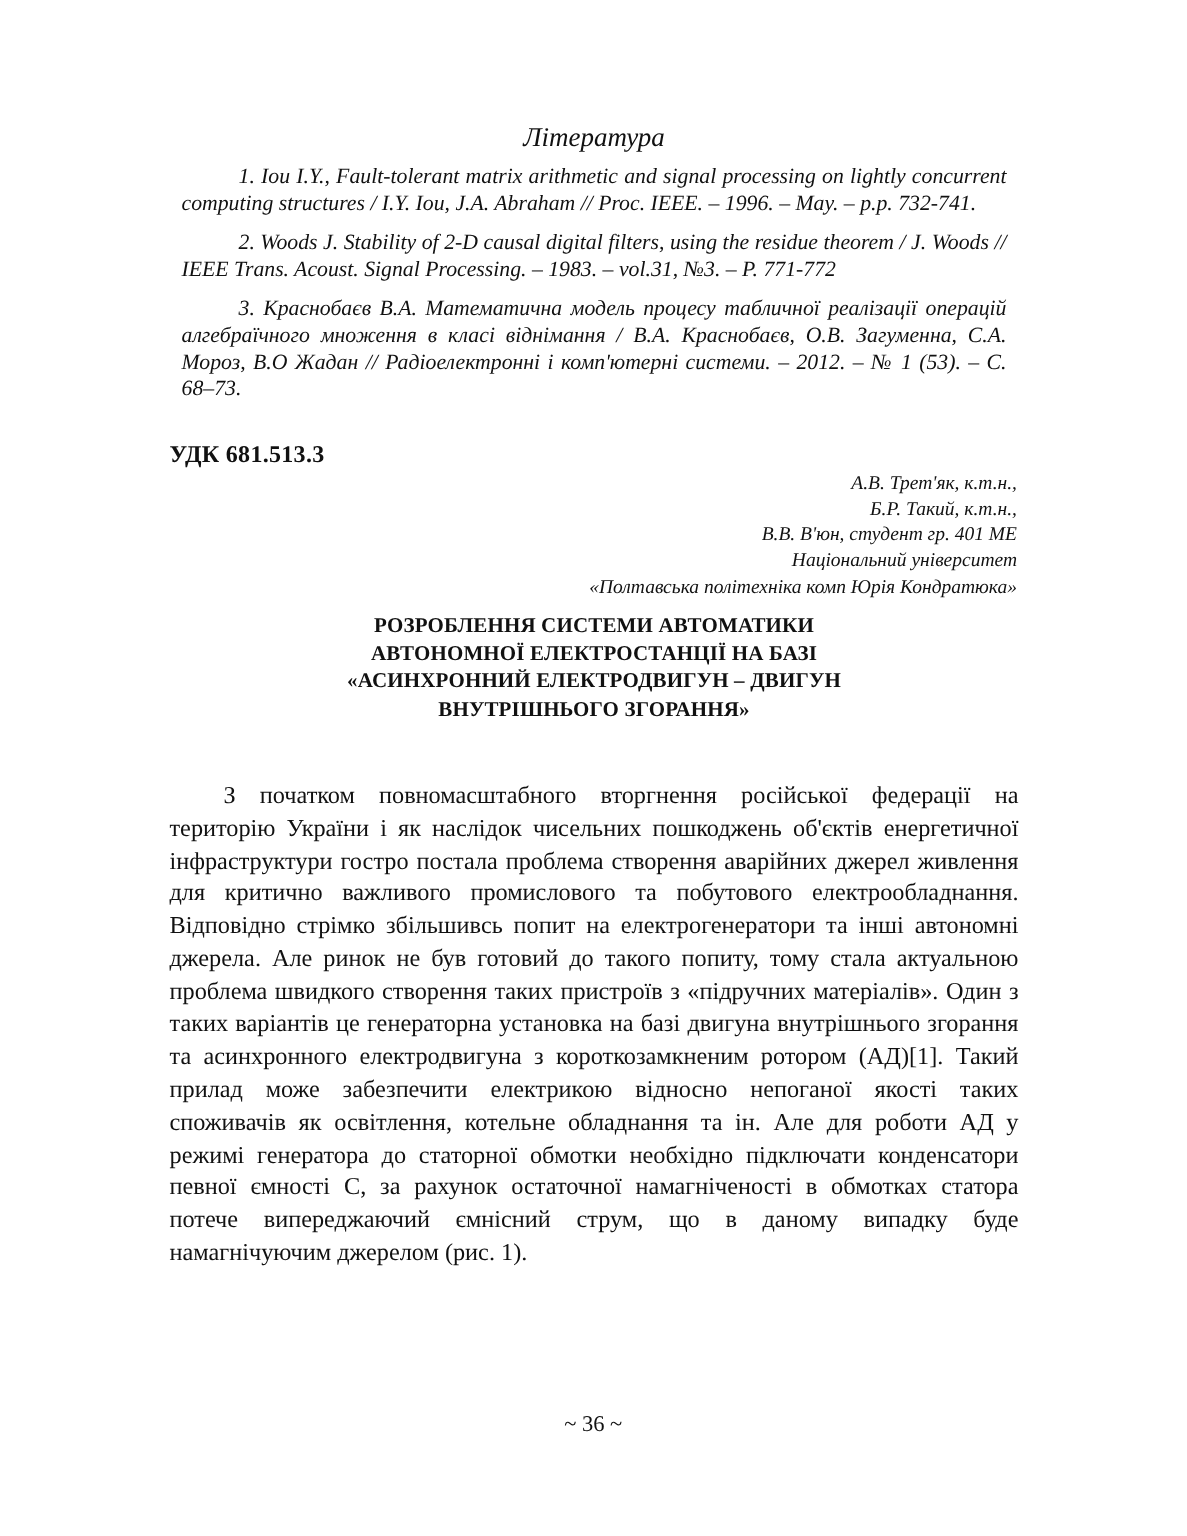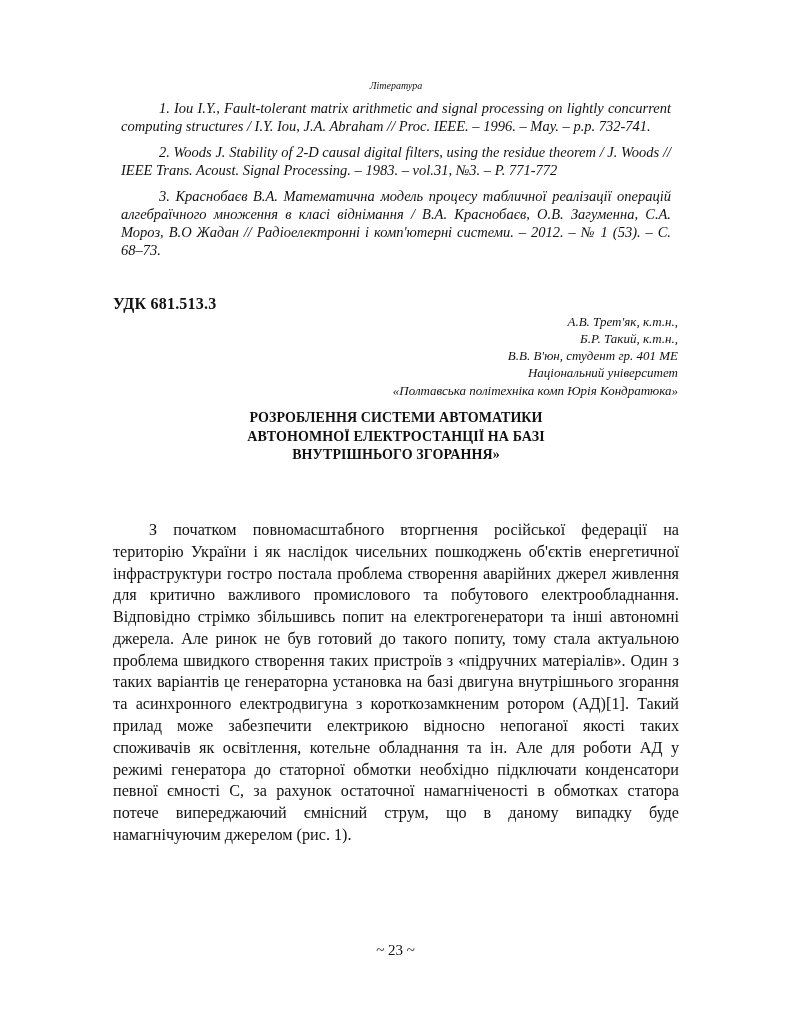--- a/index.html
+++ b/index.html
@@ -30,21 +30,21 @@
     position: absolute;
     left: 113px;
     top: 80px;
     width: 566px;
   }
 
   
   .refs-heading {
     text-align: center;
     font-style: italic;
-    font-size: 10px;
+    font-size: 18px;
     line-height: 1.23;
     margin: 0 0 7px 0;
   }
   .ref-item {
     font-style: italic;
     font-size: 14.5px;
     line-height: 1.235;
     text-align: justify;
     text-indent: 38px;
     margin: 8px;
@@ -140,22 +140,23 @@
     <div>А.В. Трет'як, к.т.н.,</div>
     <div>Б.Р. Такий, к.т.н.,</div>
     <div>В.В. В'юн, студент гр. 401 МЕ</div>
     <div>Національний університет</div>
     <div>«Полтавська політехніка комп Юрія Кондратюка»</div>
   </div>
 
   <div class="title">
     <div>РОЗРОБЛЕННЯ СИСТЕМИ АВТОМАТИКИ</div>
     <div>АВТОНОМНОЇ ЕЛЕКТРОСТАНЦІЇ НА БАЗІ</div>
+    <div>«АСИНХРОННИЙ ЕЛЕКТРОДВИГУН – ДВИГУН</div>
     <div>ВНУТРІШНЬОГО ЗГОРАННЯ»</div>
   </div>
 
   <div class="body-text">
     <p>З початком повномасштабного вторгнення російської федерації на територію України і як наслідок чисельних пошкоджень об'єктів енергетичної інфраструктури гостро постала проблема створення аварійних джерел живлення для критично важливого промислового та побутового електрообладнання. Відповідно стрімко збільшивсь попит на електрогенератори та інші автономні джерела. Але ринок не був готовий до такого попиту, тому стала актуальною проблема швидкого створення таких пристроїв з «підручних матеріалів». Один з таких варіантів це генераторна установка на базі двигуна внутрішнього згорання та асинхронного електродвигуна з короткозамкненим ротором (АД)[1]. Такий прилад може забезпечити електрикою відносно непоганої якості таких споживачів як освітлення, котельне обладнання та ін. Але для роботи АД у режимі генератора до статорної обмотки необхідно підключати конденсатори певної ємності С, за рахунок остаточної намагніченості в обмотках статора потече випереджаючий ємнісний струм, що в даному випадку буде намагнічуючим джерелом (рис. 1).</p>
   </div>
 
-  <div class="footer">~ 23 ~</div>
+  <div class="footer">~ 36 ~</div>
 
 </div>
 
 </body></html>

